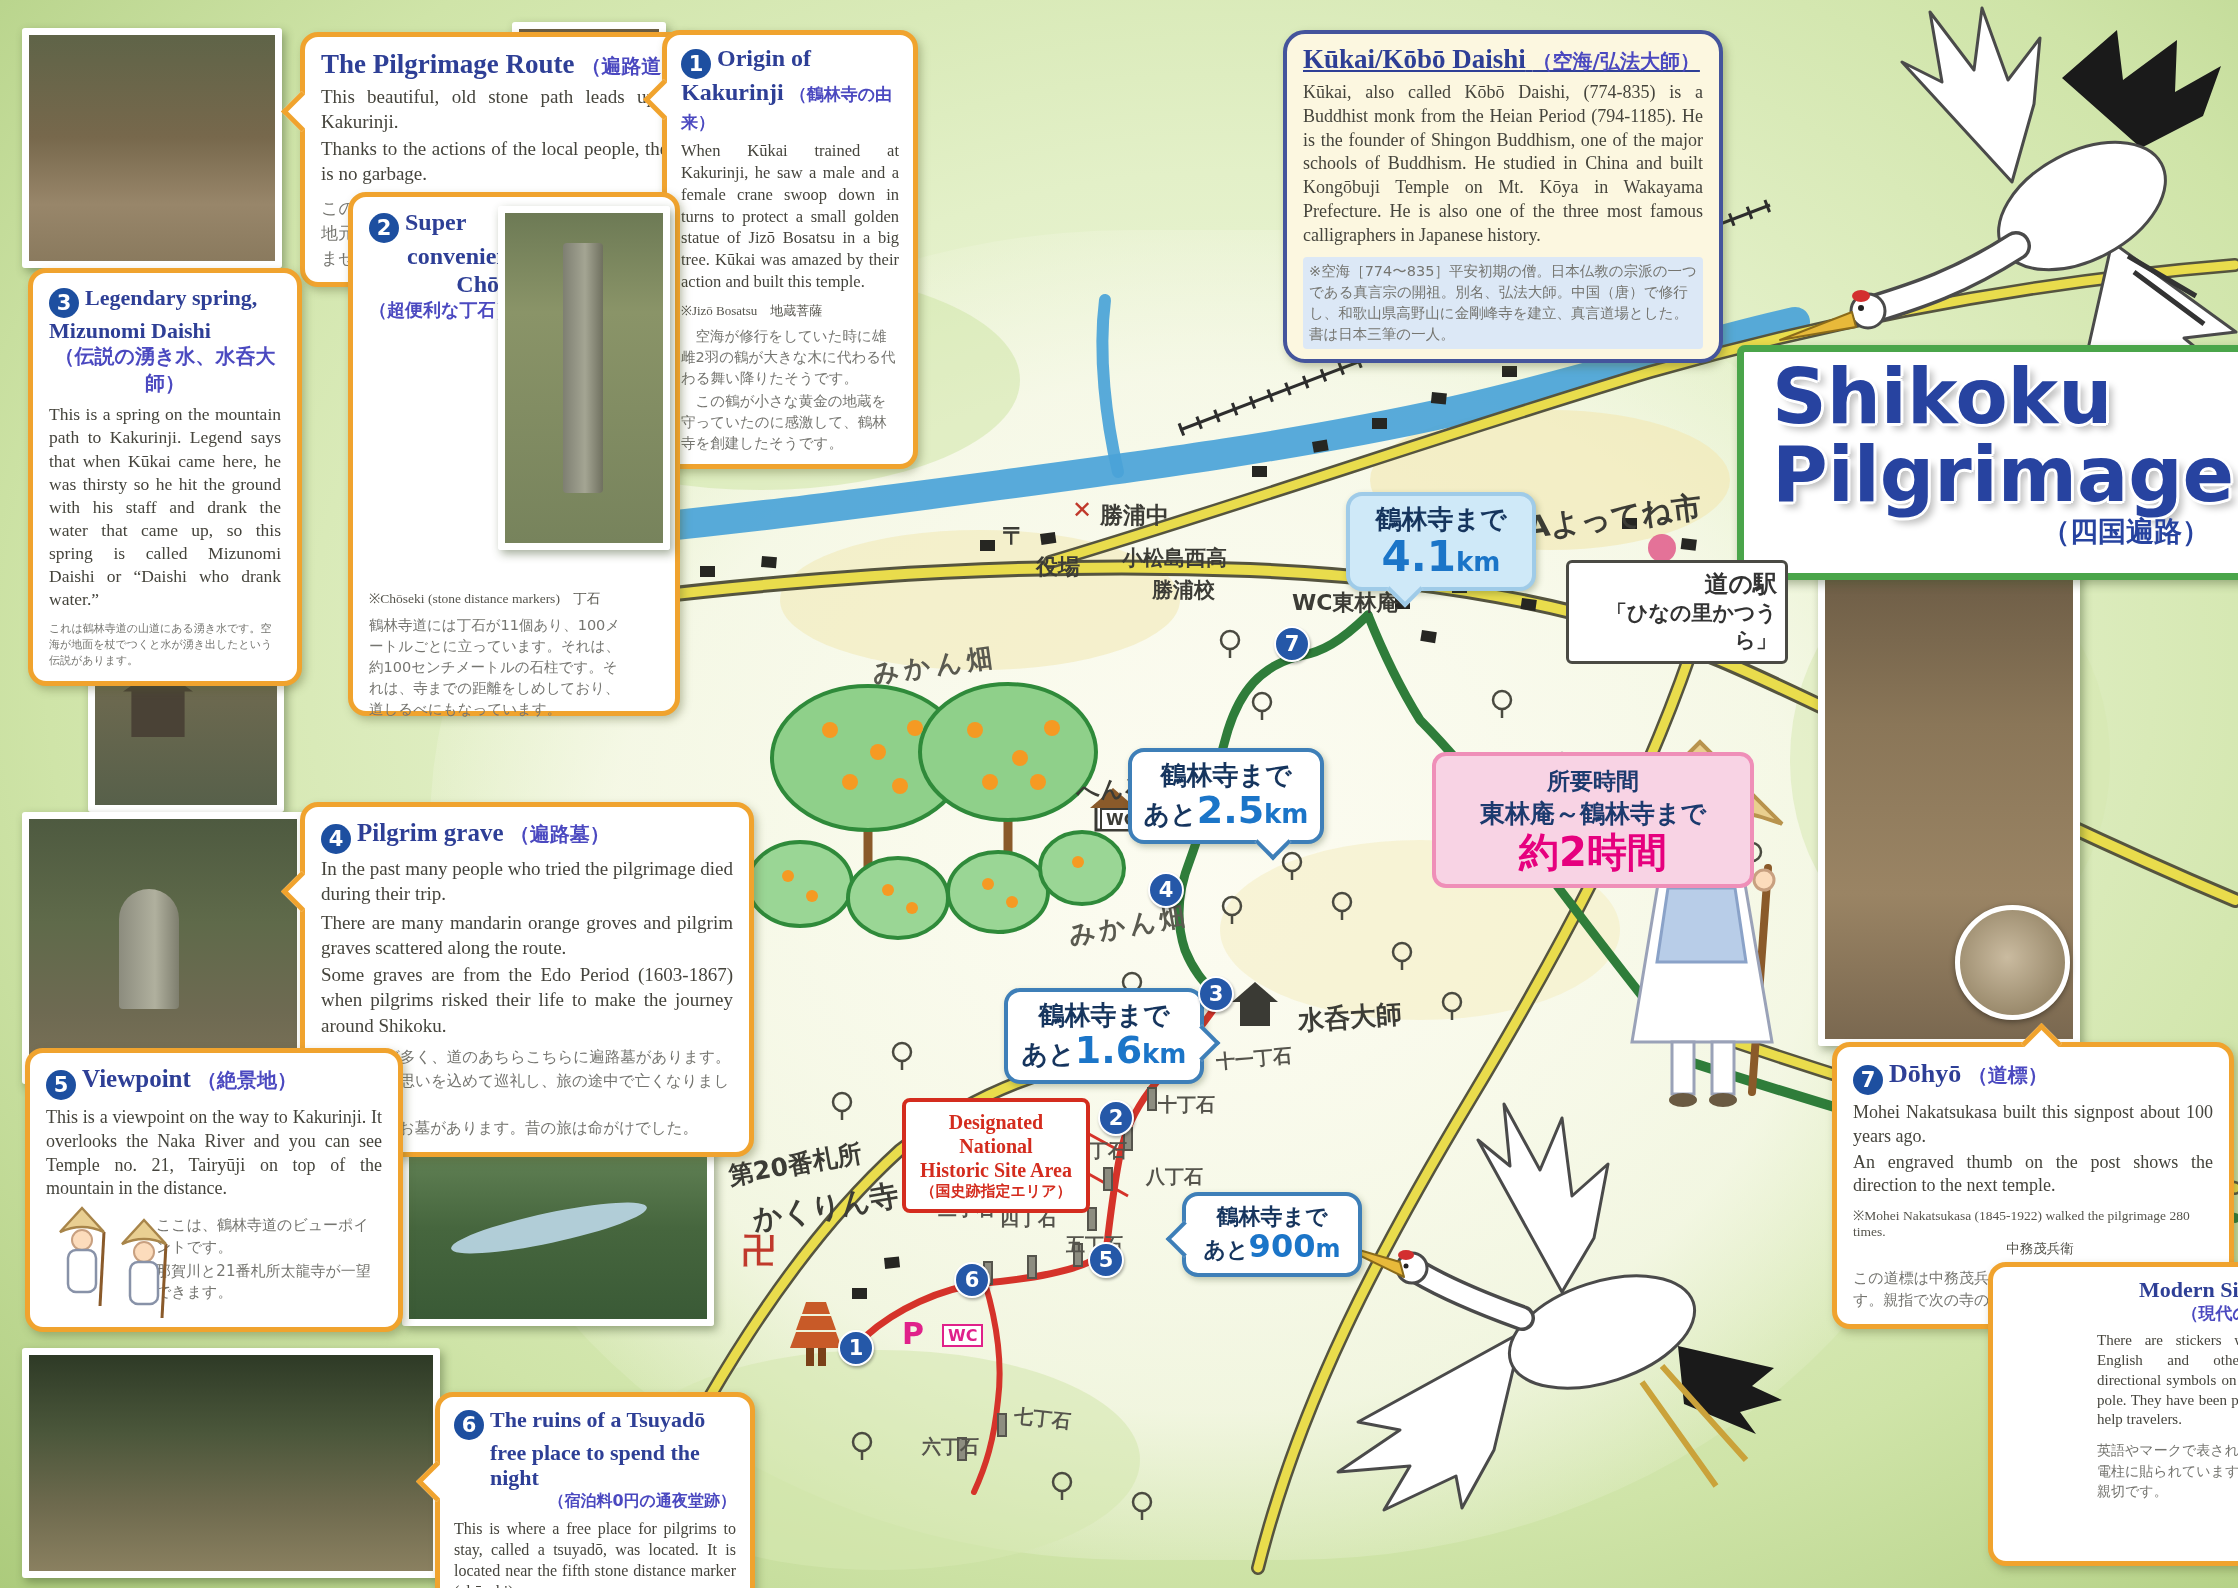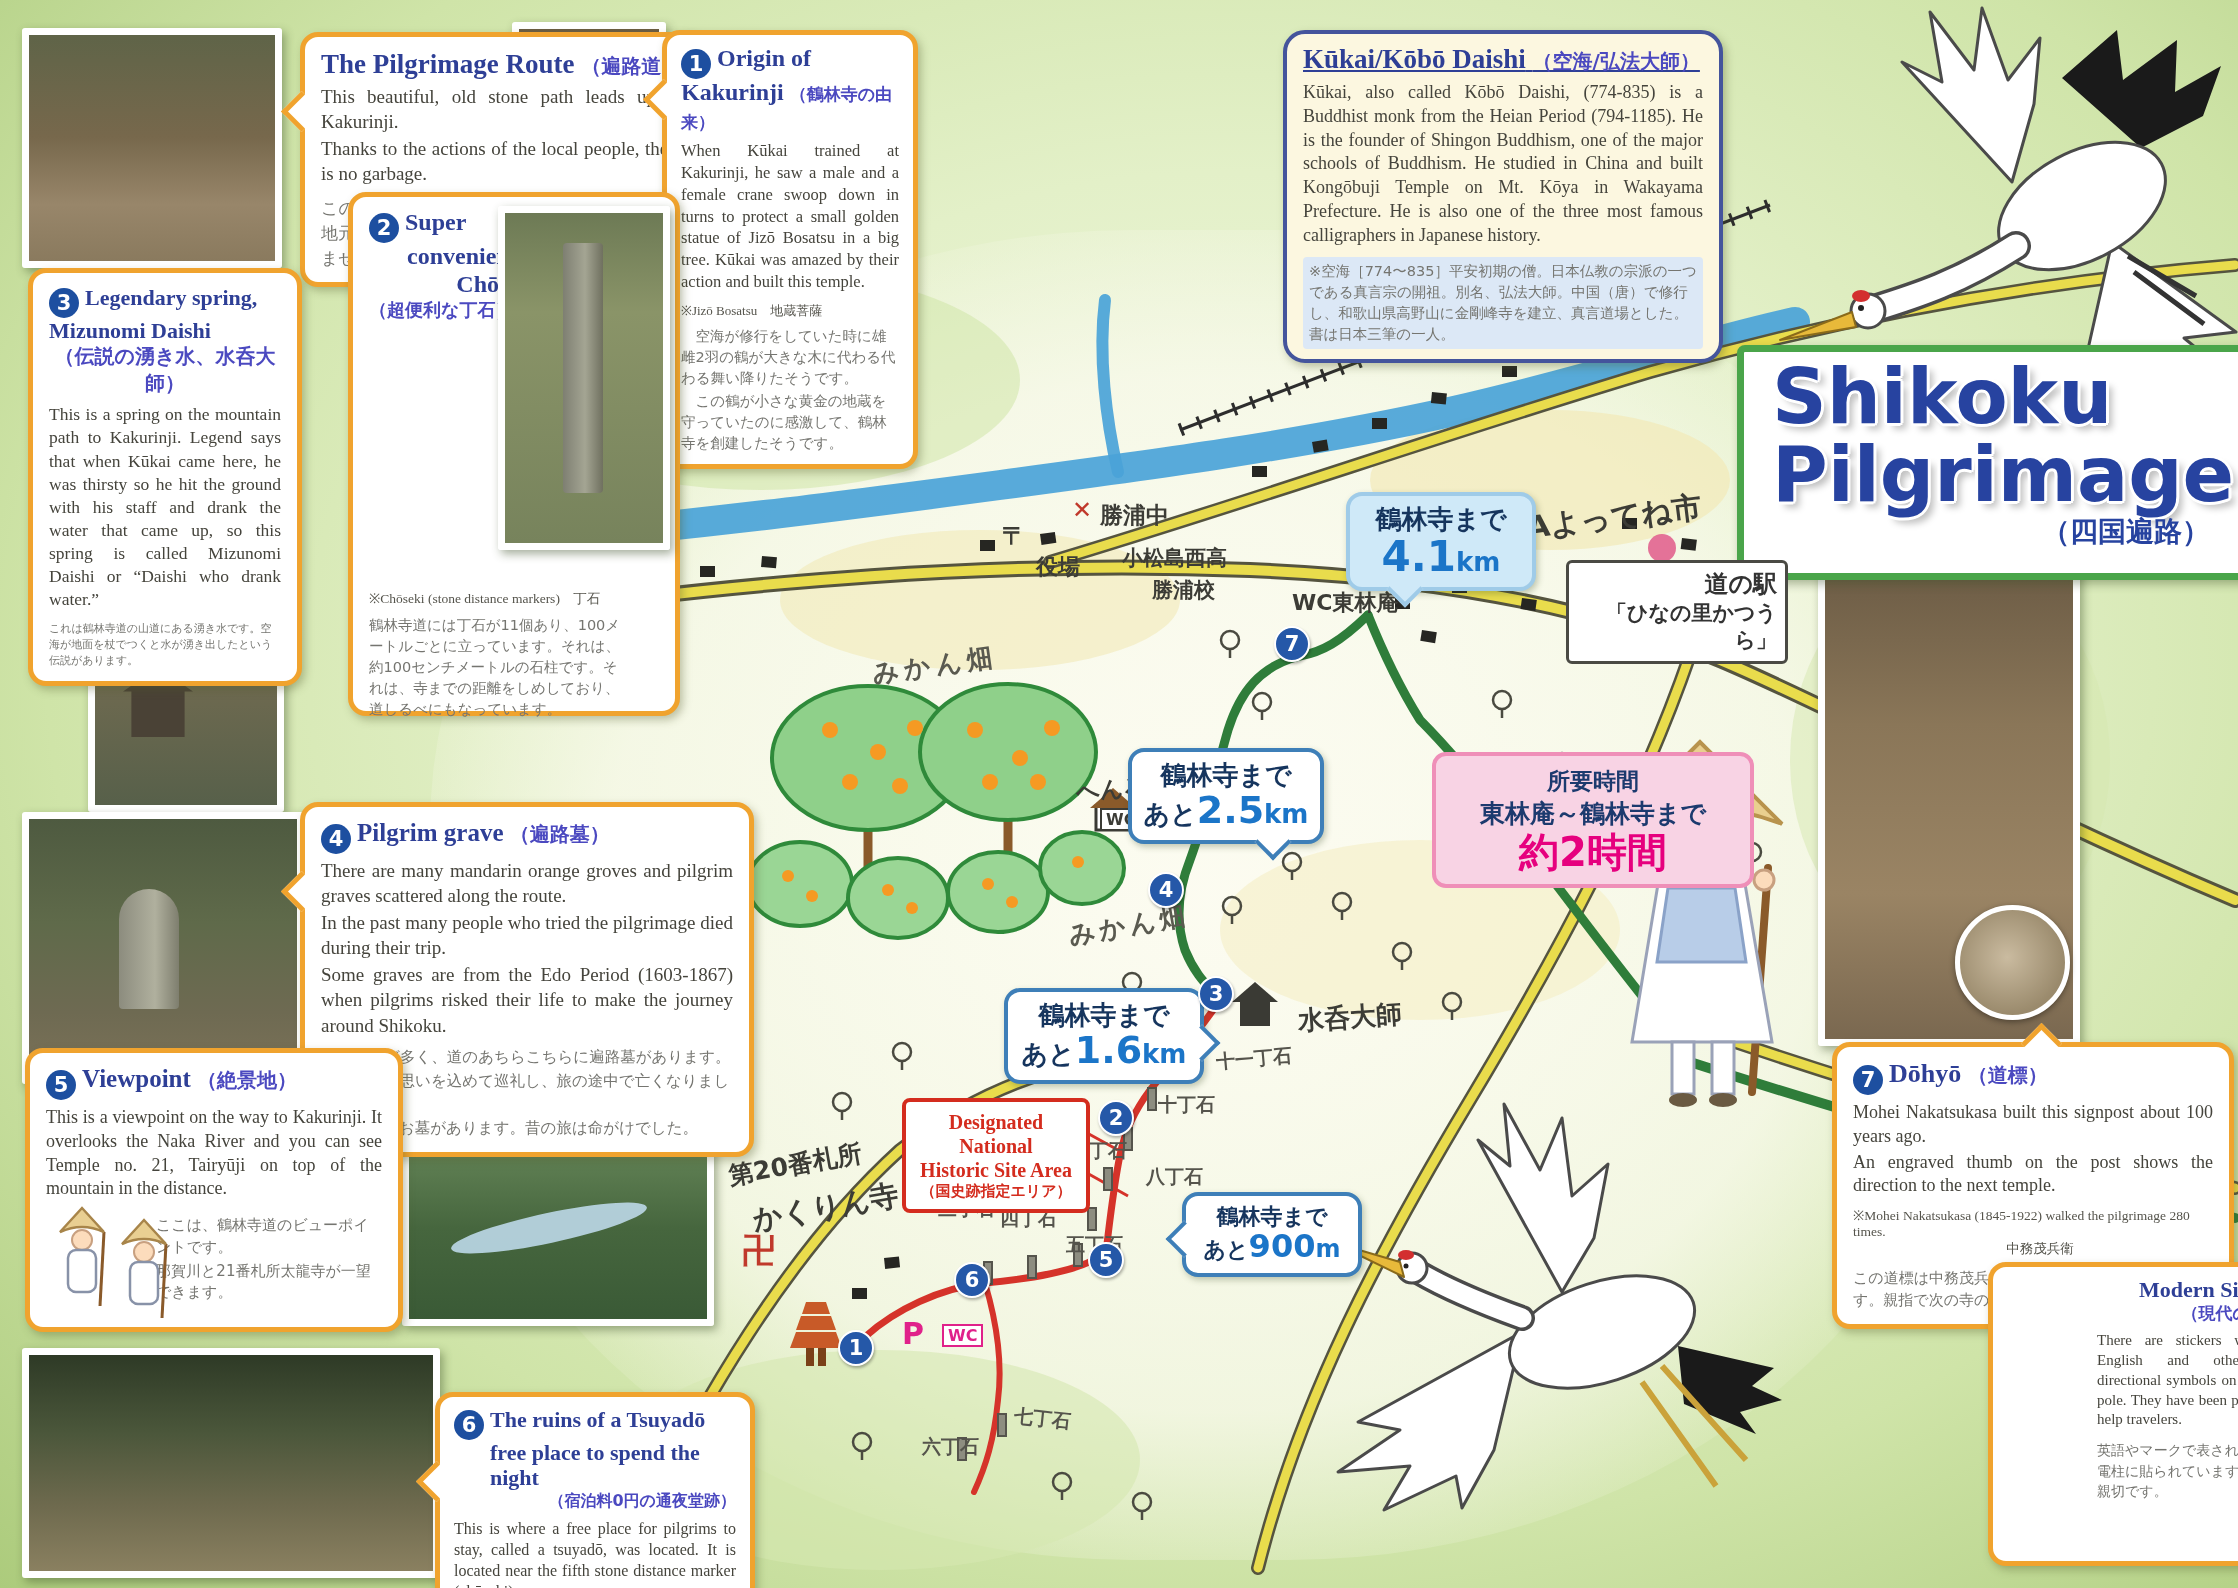--- a/index.html
+++ b/index.html
@@ -418,22 +418,22 @@
     <div class="bt" style="font-size:24px;text-align:right;margin-right:120px;">Chōseki</div>
     <div class="jt" style="font-size:18px;">（超便利な丁石）</div>
     <p class="note" style="position:absolute;left:16px;top:384px;width:260px;font-size:13.5px;">※Chōseki (stone distance markers)　丁石</p>
     <p class="jp" style="position:absolute;left:16px;top:408px;width:260px;font-size:14.5px;">鶴林寺道には丁石が11個あり、100メートルごとに立っています。それは、約100センチメートルの石柱です。それは、寺までの距離をしめしており、道しるべにもなっています。</p>
   </div>
 
   <div class="callout" style="left:300px;top:802px;width:412px;">
     <div class="tail w" style="top:70px;"></div>
     <div class="bt" style="font-size:25px;"><span class="badge">4</span><span>Pilgrim grave</span>
       <span class="jt">（遍路墓）</span></div>
+    <p class="en" style="margin-top:2px;">In the past many people who tried the pilgrimage died during their trip.</p>
     <p class="en" style="margin-top:4px;">There are many mandarin orange groves and pilgrim graves scattered along the route.</p>
-    <p class="en" style="margin-top:2px;">In the past many people who tried the pilgrimage died during their trip.</p>
     <p class="en" style="margin-top:2px;">Some graves are from the Edo Period (1603-1867) when pilgrims risked their life to make the journey around Shikoku.</p>
     <p class="jp" style="font-size:15.5px;margin-top:8px;">ミカン畑が多く、道のあちらこちらに遍路墓があります。</p>
     <p class="jp" style="font-size:15.5px;margin-top:2px;">多くの人が思いを込めて巡礼し、旅の途中で亡くなりました。</p>
     <p class="jp" style="font-size:15.5px;margin-top:2px;">江戸時代のお墓があります。昔の旅は命がけでした。</p>
   </div>
 
   <div class="callout" style="left:25px;top:1048px;width:336px;min-height:250px;">
     <div class="bt" style="font-size:25px;"><span class="badge">5</span><span>Viewpoint</span>
       <span class="jt">（絶景地）</span></div>
     <p class="en" style="font-size:18px;">This is a viewpoint on the way to Kakurinji. It overlooks the Naka River and you can see Temple no. 21, Tairyūji on top of the mountain in the distance.</p>

